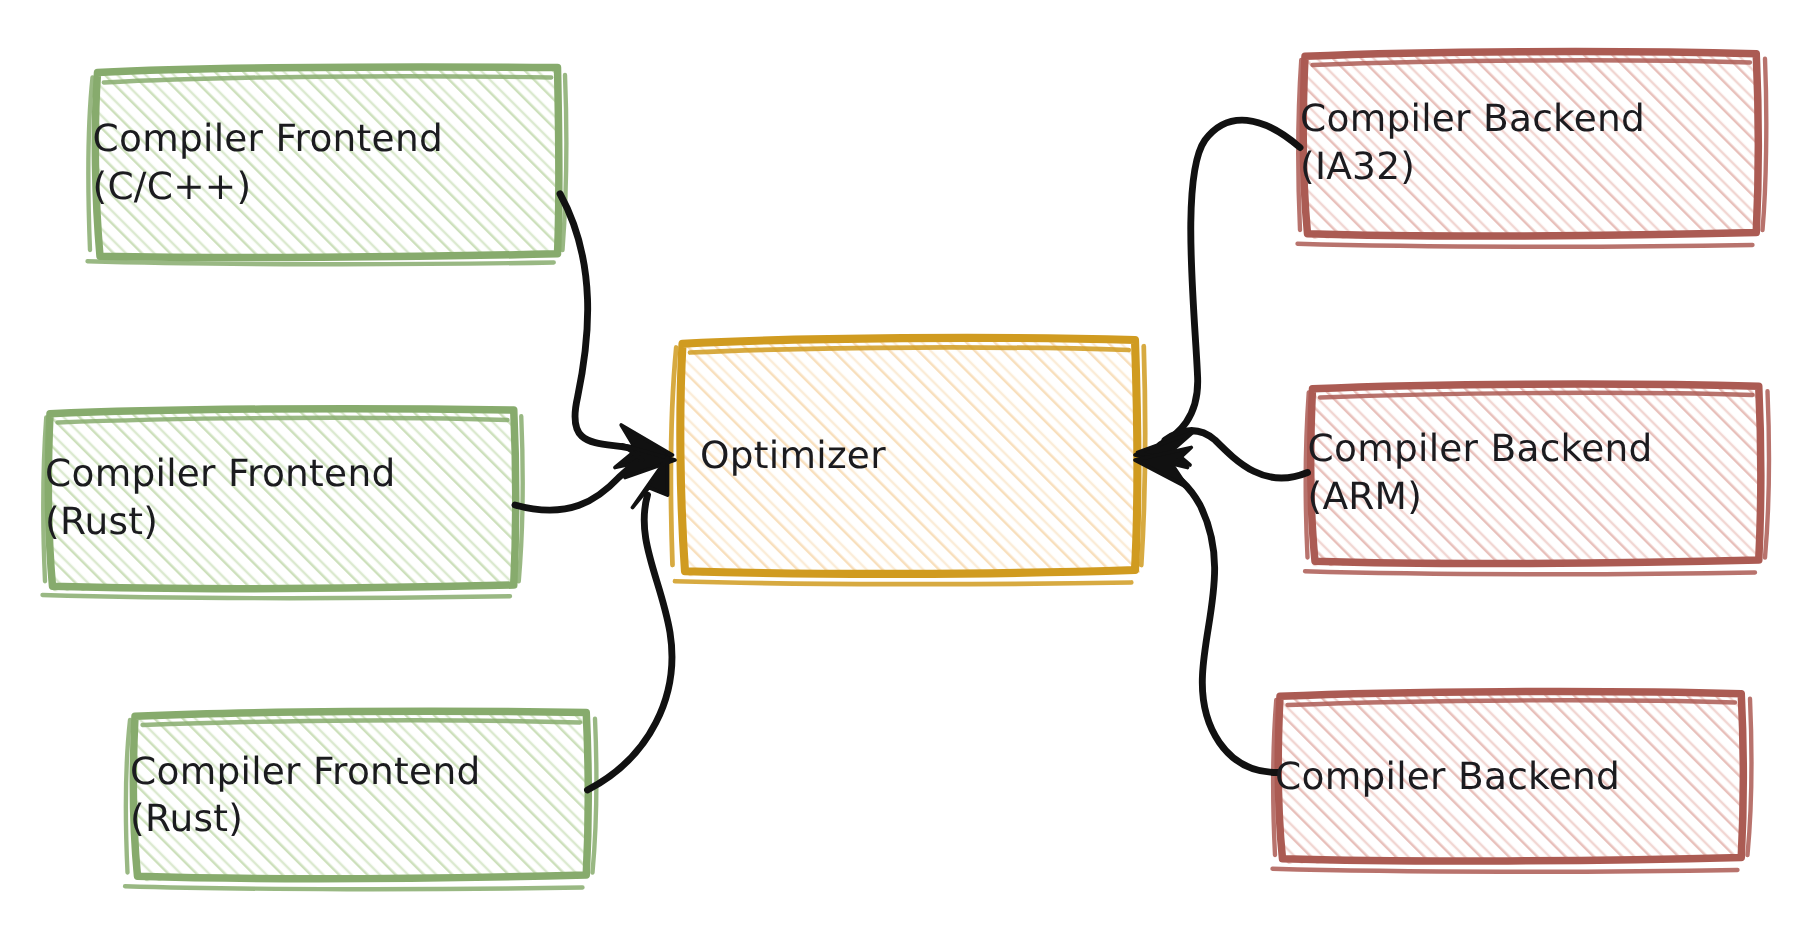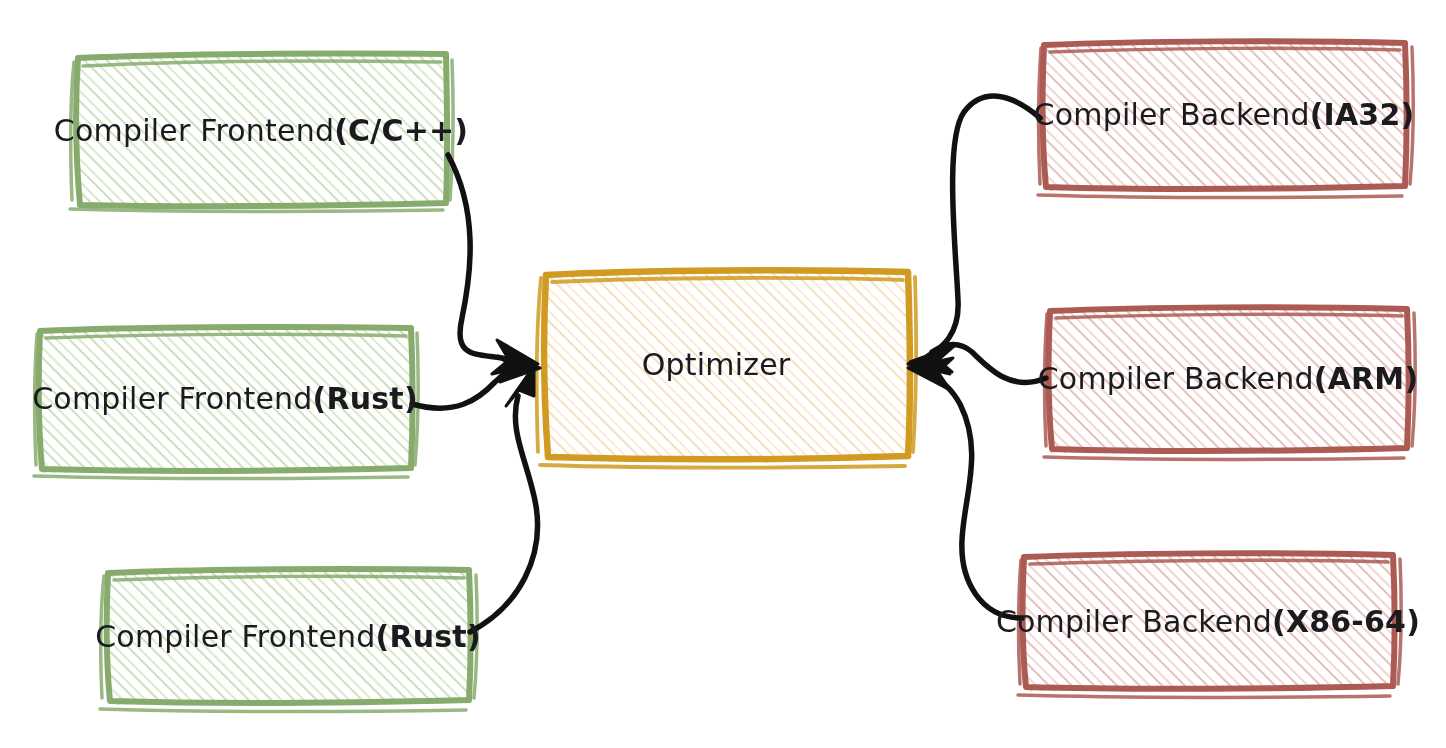--- a/index.html
+++ b/index.html
@@ -23,33 +23,33 @@
   svg.diagram {
     position: absolute;
     top: 0;
     left: 0;
     width: 1446px;
     height: 748px;
   }
   .node-label {
     position: absolute;
     display: flex;
-    flex-direction: row;
-    align-items: center;
+    flex-direction: column;
+    align-items: flex-start;
     justify-content: center;
     text-align: center;
     color: #1b1b1f;
     font-family: "DejaVu Sans", sans-serif;
     font-size: 30px;
     line-height: 1.28;
     letter-spacing: 0.2px;
     pointer-events: none;
     white-space: pre;
   }
-  .node-label .l2 { display: block; font-weight: bold; }
+  .node-label .l2 { display: block; }
 </style>
 </head>
 <body>
 
 <div id="canvas">
 
   <svg class="diagram" viewBox="0 0 1446 748">
     <defs>
 
       <pattern id="hatch-green" width="16" height="16" patternTransform="rotate(-45)" patternUnits="userSpaceOnUse">
@@ -147,32 +147,31 @@
   <div class="node-label" style="left:36px; top:325px; width:378px; height:148px;">
     <span>Compiler Frontend</span>
     <span class="l2">(Rust)</span>
   </div>
 
   <div class="node-label" style="left:104px; top:568px; width:368px; height:138px;">
     <span>Compiler Frontend</span>
     <span class="l2">(Rust)</span>
   </div>
 
-  <div class="node-label" style="left:542px; top:270px; width:348px; height:190px;">
+  <div class="node-label" style="left:560px; top:270px; width:348px; height:190px;">
     <span>Optimizer</span>
   </div>
 
   <div class="node-label" style="left:1040px; top:40px; width:368px; height:150px;">
     <span>Compiler Backend</span>
     <span class="l2">(IA32)</span>
   </div>
 
   <div class="node-label" style="left:1046px; top:305px; width:364px; height:148px;">
     <span>Compiler Backend</span>
     <span class="l2">(ARM)</span>
   </div>
 
   <div class="node-label" style="left:1020px; top:552px; width:376px; height:140px;">
     <span>Compiler Backend</span>
-    <span class="l2">(X86-64)</span>
   </div>
 
 </div>
 
 </body></html>

